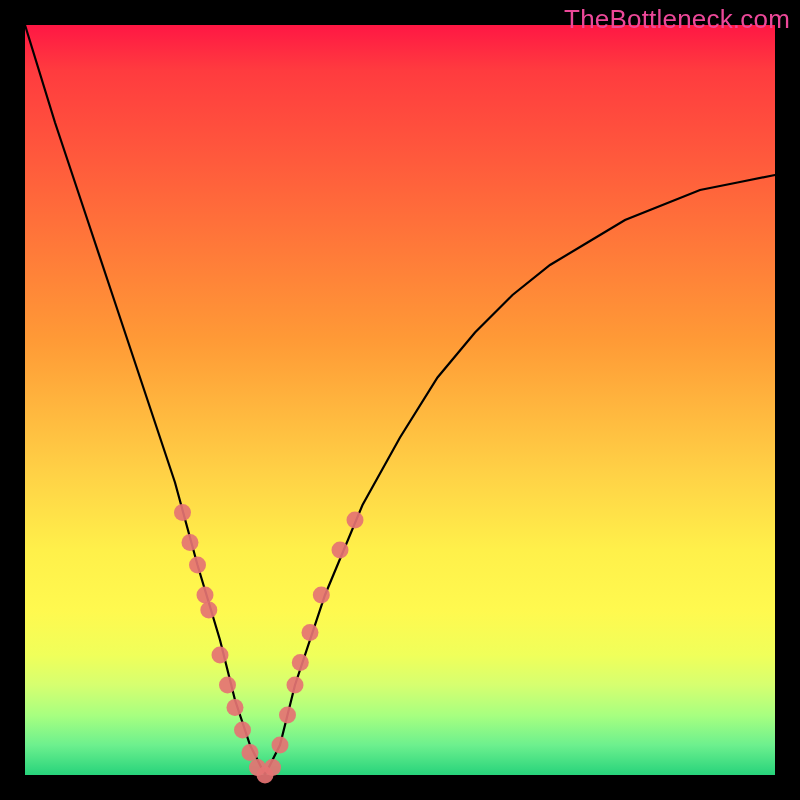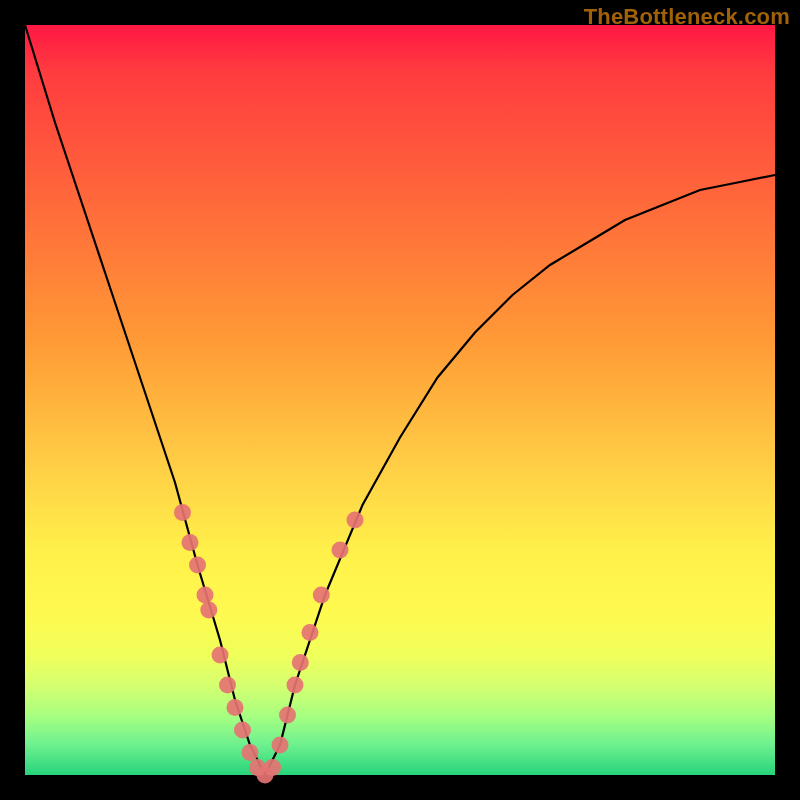--- a/index.html
+++ b/index.html
@@ -29,23 +29,23 @@
       #f0ff5a 84%,
       #d6ff70 88%,
       #a8ff80 92%,
       #6df08e 96%,
       #27d37b 100%);
   }
   .attribution {
     position: absolute;
     top: 4px;
     right: 10px;
-    color: #a16207;
-    font-size: 22px;
-    font-weight: 700;
+    color: #ec4899;
+    font-size: 26px;
+    font-weight: 400;
     letter-spacing: 0.2px;
   }
   svg.plot {
     position: absolute;
     left: 0;
     top: 0;
     width: 750px;
     height: 750px;
     overflow: visible;
   }

